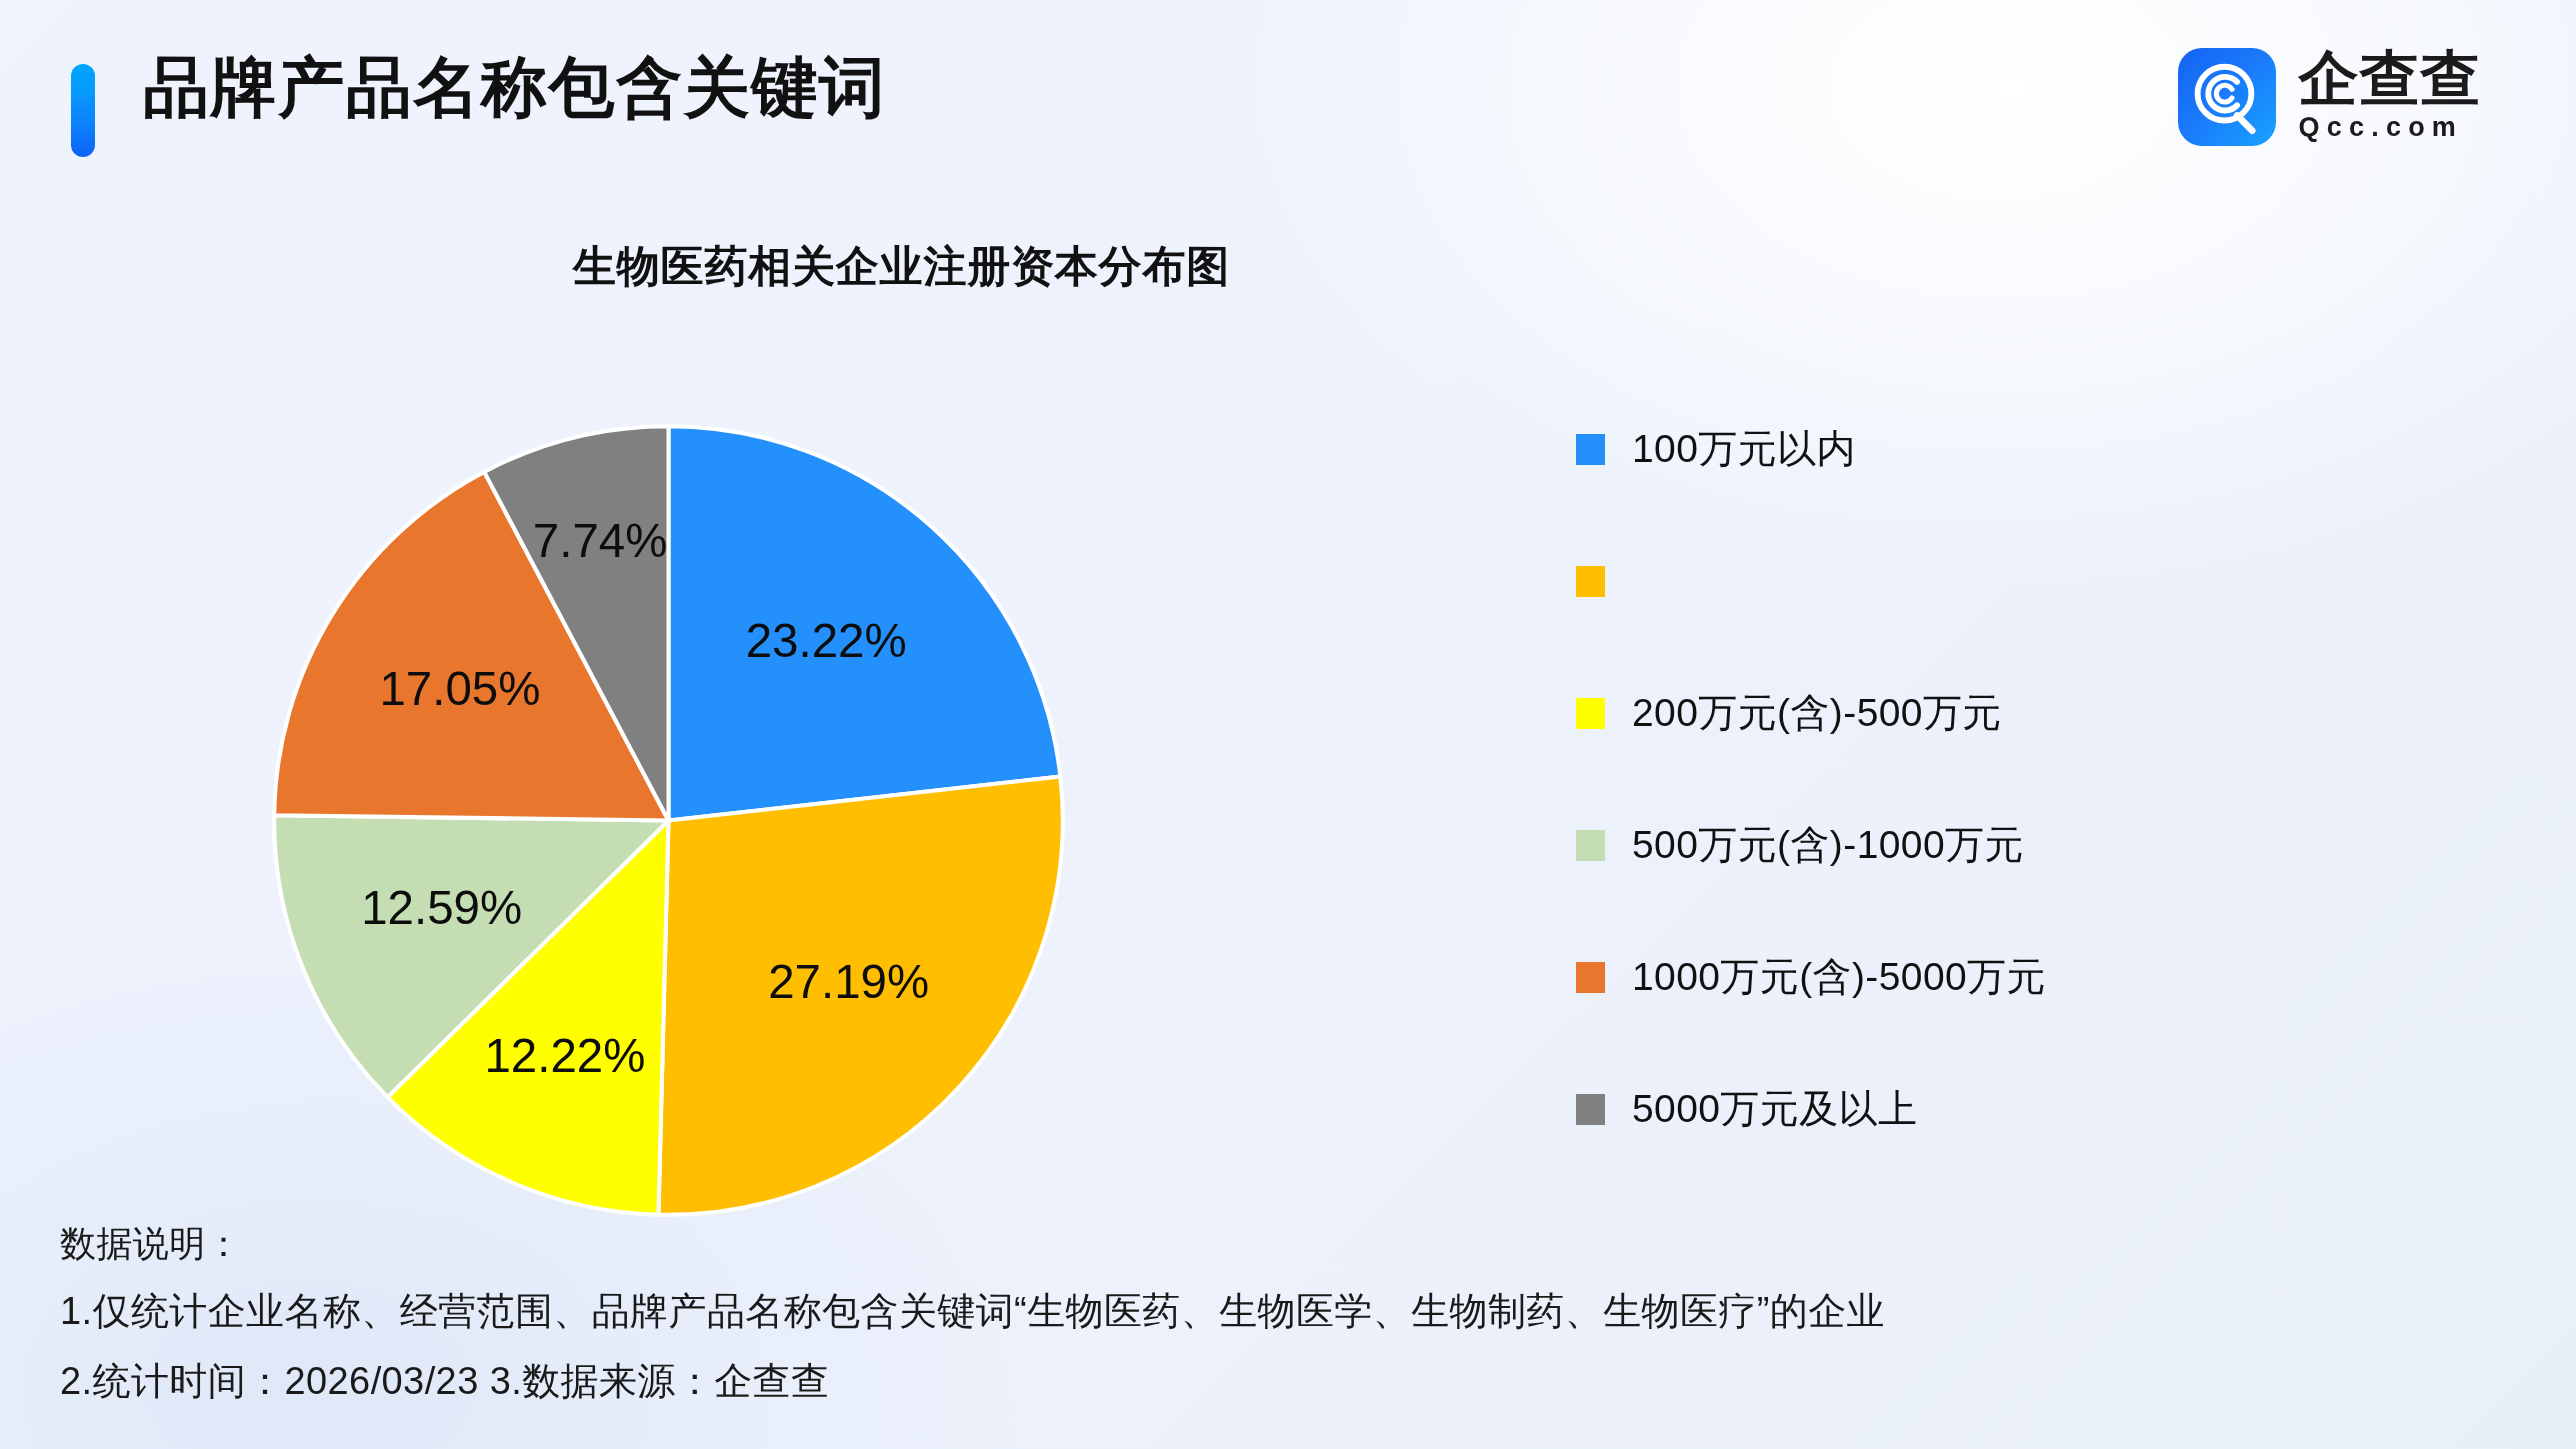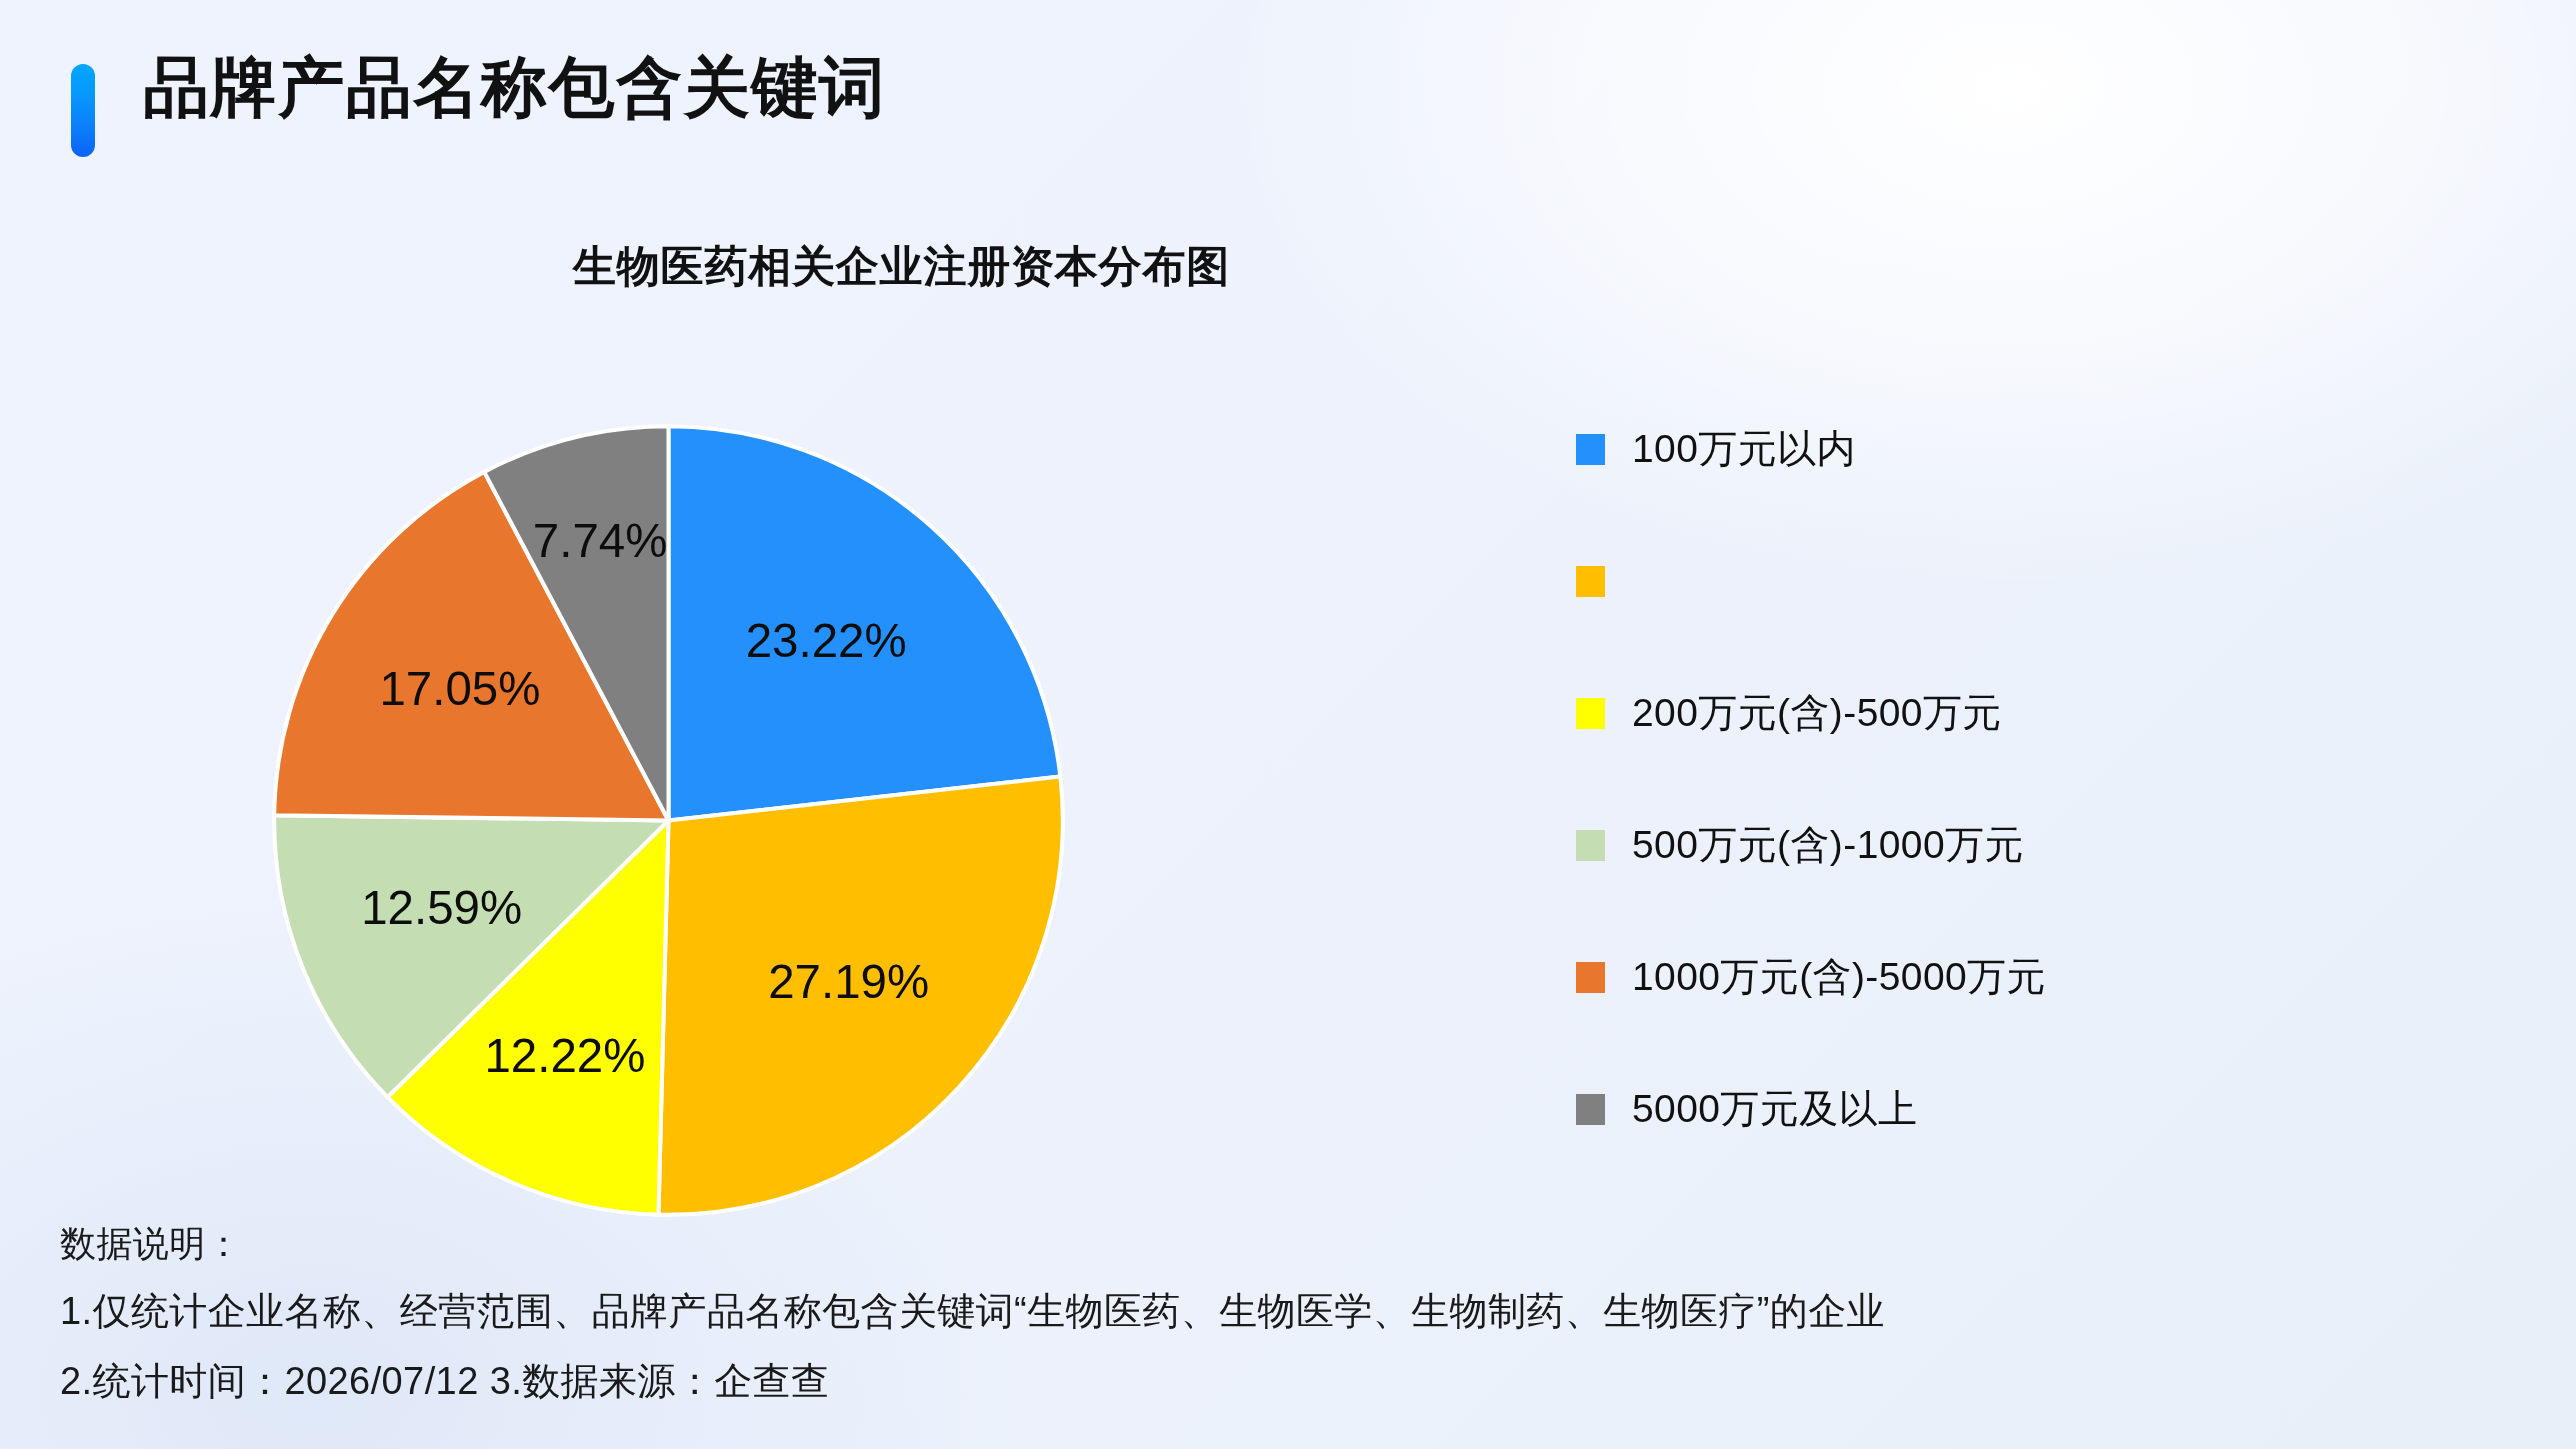--- a/index.html
+++ b/index.html
@@ -157,20 +157,34 @@
 </style>
 </head>
 <body>
 
 <div id="page">
 
   <div id="header">
     <div class="accent-bar"></div>
     <div class="page-title">品牌产品名称包含关键词</div>
 
+    <div id="logo">
+      <div class="logo-mark">
+        <svg width="84" height="84" viewBox="0 0 100 100" aria-hidden="true">
+          <circle cx="47" cy="46" r="32" fill="none" stroke="#ffffff" stroke-width="7"></circle>
+          <path d="M62 72 L80 90" stroke="#ffffff" stroke-width="8" stroke-linecap="round" fill="none"></path>
+          <path d="M62 32 A20 20 0 1 0 62 60" fill="none" stroke="#ffffff" stroke-width="7" stroke-linecap="round"></path>
+          <path d="M56 41 A10 10 0 1 0 56 51" fill="none" stroke="#ffffff" stroke-width="6" stroke-linecap="round"></path>
+        </svg>
+      </div>
+      <div class="logo-words">
+        <div class="logo-cn">企查查</div>
+        <div class="logo-en">Qcc.com</div>
+      </div>
+    </div>
   </div>
 
   <div class="chart-title">生物医药相关企业注册资本分布图</div>
 
   <div id="pie-wrap">
     <svg id="pie-svg" width="853" height="853" viewBox="0 0 1060 1060">
         <path d="M 530 530 L 530 40 A 490 490 0 0 1 1016.9306661965218 475.2411987219274 Z" fill="#2490fb" stroke="#ffffff" stroke-width="5"></path>
         <text x="725.9292569456486" y="310.8020842418295" class="slice-label">23.22%</text>
         <path d="M 530 530 L 1016.9306661965218 475.2411987219274 A 490 490 0 0 1 517.53361078805 1019.8413918198585 Z" fill="#ffbf00" stroke="#ffffff" stroke-width="5"></path>
         <text x="753.9105172516427" y="735.3254009227837" class="slice-label">27.19%</text>
@@ -207,17 +221,17 @@
       </div>
       <div class="legend-item">
         <span class="legend-swatch" style="background: rgb(128, 128, 128);"></span>
         <span class="legend-label">5000万元及以上</span>
       </div>
     </div>
 
   <div id="notes">
     <div class="note-heading">数据说明：</div>
     <div class="note-line">1.仅统计企业名称、经营范围、品牌产品名称包含关键词“生物医药、生物医学、生物制药、生物医疗”的企业</div>
-    <div class="note-line">2.统计时间：2026/07/12    3.数据来源：企查查</div>
+    <div class="note-line">2.统计时间：2026/03/23    3.数据来源：企查查</div>
   </div>
 
 </div>
 
 
 </body></html>

